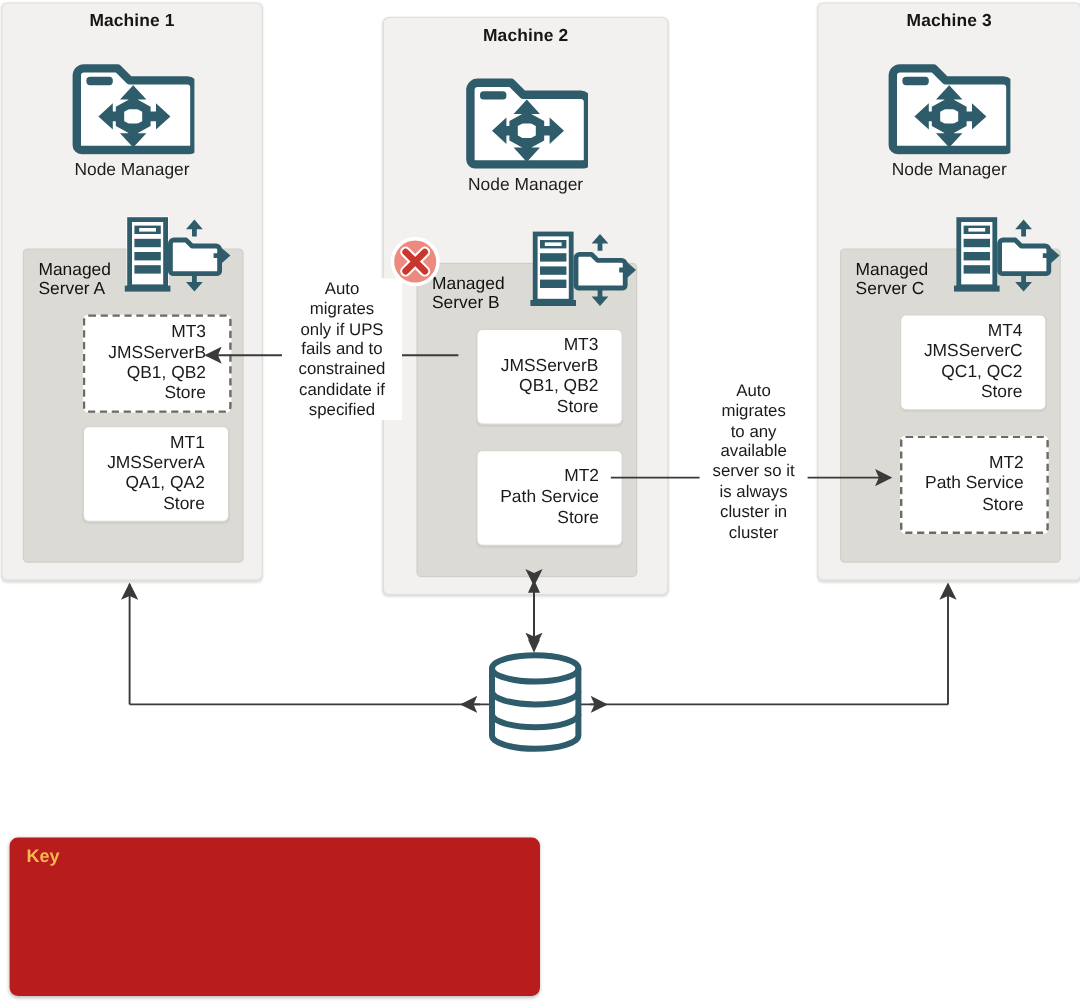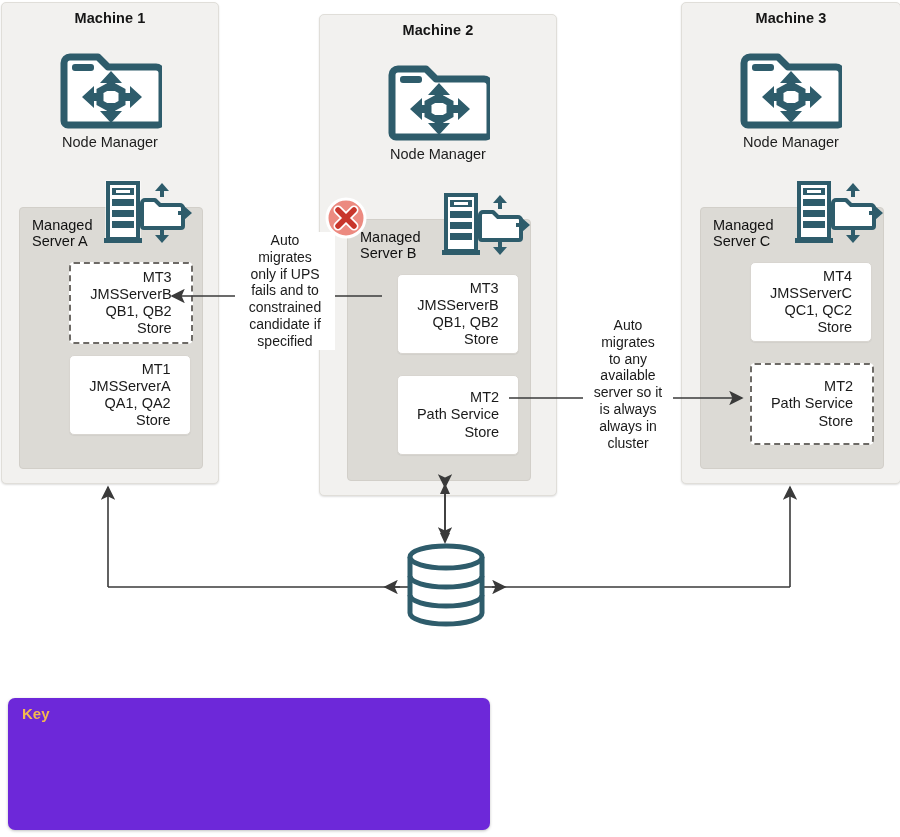--- a/index.html
+++ b/index.html
@@ -64,22 +64,22 @@
   }
 
   
   .db-label{
     position:absolute;text-align:center;
     font-size:14.5px;line-height:1.2;color:#1a1a1a;
   }
 
   
   .key-box{
-    position:absolute;left:8px;top:698px;width:482px;height:132px;
-    background:#6d28d9;border-radius:7px;
+    position:absolute;left:8px;top:698px;width:442px;height:132px;
+    background:#b91c1c;border-radius:7px;
     box-shadow:0 1px 3px rgba(0,0,0,.25);
   }
   .key-title{
     position:absolute;left:14px;top:7px;
     font-size:15px;font-weight:bold;color:#f3b94f;
   }
   .key-row{
     position:absolute;left:22px;width:430px;height:30px;
     background:#ffffff;border-radius:4px;
     display:flex;align-items:center;
@@ -332,21 +332,21 @@
     <span>specified</span>
   </div>
 
   <div class="annot" style="left:583px;top:317px;width:90px;background:#ffffff;">
     <span>Auto</span><br>
     <span>migrates</span><br>
     <span>to any</span><br>
     <span>available</span><br>
     <span>server so it</span><br>
     <span>is always</span><br>
-    <span>always in</span><br>
+    <span>cluster in</span><br>
     <span>cluster</span>
   </div>
 
   <span class="icon" style="left:404px;top:543px;">
     <svg width="84" height="84" viewBox="0 0 84 84">
       <g fill="#ffffff" stroke="#2e5c6b" stroke-width="5">
         <path d="M6 14 v56 a36 11 0 0 0 72 0 v-56"></path>
         <ellipse cx="42" cy="14" rx="36" ry="11"></ellipse>
       </g>
       <g fill="none" stroke="#2e5c6b" stroke-width="5">

